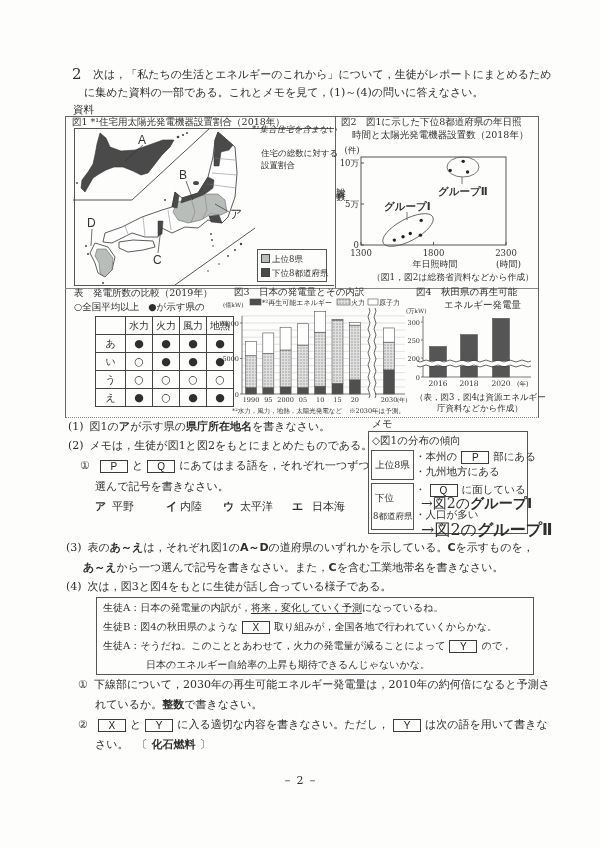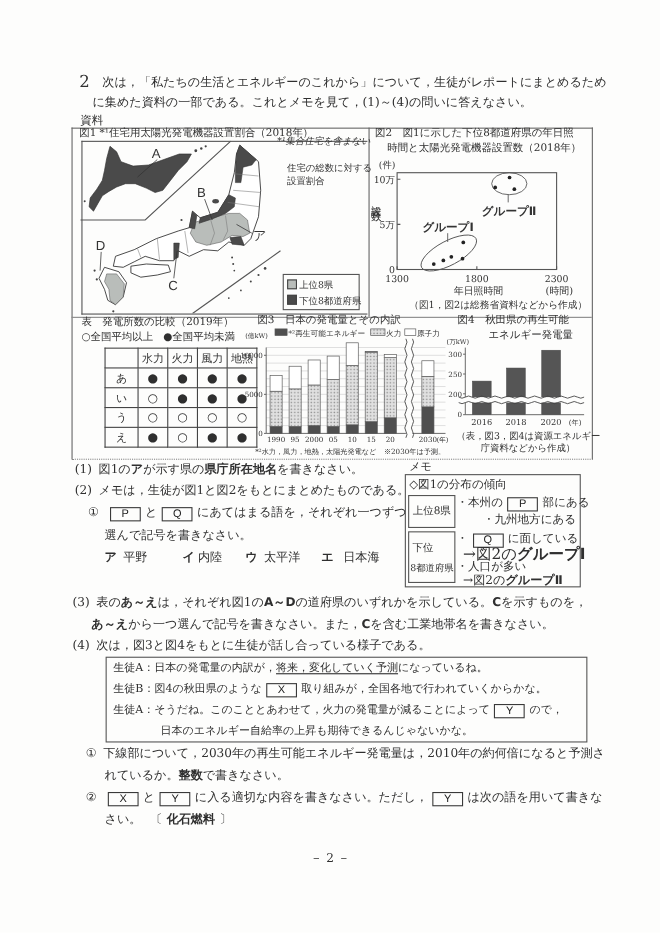--- a/index.html
+++ b/index.html
@@ -141,21 +141,21 @@
       <text x="103" y="55" class="glabel" font-size="10.5">グループⅡ</text>
       <circle cx="115.175" cy="30.379999999999995" r="1.7" fill="#222"></circle>
       <circle cx="128.225" cy="21.36" r="1.7" fill="#222"></circle>
       <circle cx="132.575" cy="32.019999999999996" r="1.7" fill="#222"></circle>
     </svg>
   <div class="a vert" style="left:334px;top:180px;">設置数</div>
 
   <div class="a small" style="left:74px;top:287px;">表　発電所数の比較（2019年）</div>
   <div class="a small" style="left:74px;top:301px;">
     <span>○全国平均以上</span>
-    <span style="margin-left:6px;">●全国平均未満</span>
+    <span style="margin-left:6px;">●が示す県の</span>
   </div>
   <table class="a tbl" style="left:77px;top:316px;">
     <tbody>
         <tr>
       <th style="width:29px;"></th>
       <th style="width:26px;">水力</th>
       <th style="width:26px;">火力</th>
       <th style="width:26px;">風力</th>
       <th style="width:26px;">地熱</th>
     </tr>
@@ -312,33 +312,33 @@
   <div class="a body b" style="left:292px;top:500px;">エ</div>
   <div class="a body" style="left:312px;top:500px;">日本海</div>
 
   <div class="a" style="left:372px;top:417px;font-size:10px;">メモ</div>
   <div class="a memo-box"></div>
   <div class="a" style="left:372px;top:434px;font-size:10.5px;">◇図1の分布の傾向</div>
   <div class="a memo-cell" style="left:371px;top:450px;width:41px;height:28px;line-height:28px;">上位8県</div>
   <div class="a" style="left:415px;top:450px;font-size:10.5px;">
     <span>・本州の</span><span class="blank">P</span><span>部にある</span>
   </div>
-  <div class="a" style="left:415px;top:465px;font-size:10.5px;padding-left:24px;">・九州地方にある</div>
+  <div class="a" style="left:415px;top:465px;font-size:10.5px;">・九州地方にある</div>
   <div class="a memo-cell" style="left:371px;top:483px;width:41px;height:45px;">
     <div style="position:absolute;left:3px;top:8px;text-align:left;">下位</div>
     <div style="position:absolute;left:1px;top:27px;font-size:8.5px;white-space:nowrap;">8都道府県</div>
   </div>
   <div class="a" style="left:415px;top:483px;font-size:10.5px;">
     <span>・</span><span class="blank">Q</span><span>に面している</span>
   </div>
   <div class="a" style="left:421px;top:495px;font-size:14px;">
     <span>→図2の</span><span class="b">グループⅠ</span>
   </div>
   <div class="a" style="left:415px;top:508px;font-size:10.5px;">・人口が多い</div>
-  <div class="a" style="left:421px;top:520px;font-size:11px;">
+  <div class="a" style="left:421px;top:520px;font-size:16px;">
     <span>→図2の</span><span class="b">グループⅡ</span>
   </div>
 
   <div class="a body" style="left:66px;top:541px;">
     <span class="num">(3)</span><span>表の</span><span class="b">あ～え</span><span>は，それぞれ図1の</span><span class="b">A～D</span><span>の道府県のいずれかを示している。</span><span class="b">C</span><span>を示すものを，</span>
   </div>
   <div class="a body" style="left:83px;top:561px;">
     <span class="b">あ～え</span><span>から一つ選んで記号を書きなさい。また，</span><span class="b">C</span><span>を含む工業地帯名を書きなさい。</span>
   </div>
 

